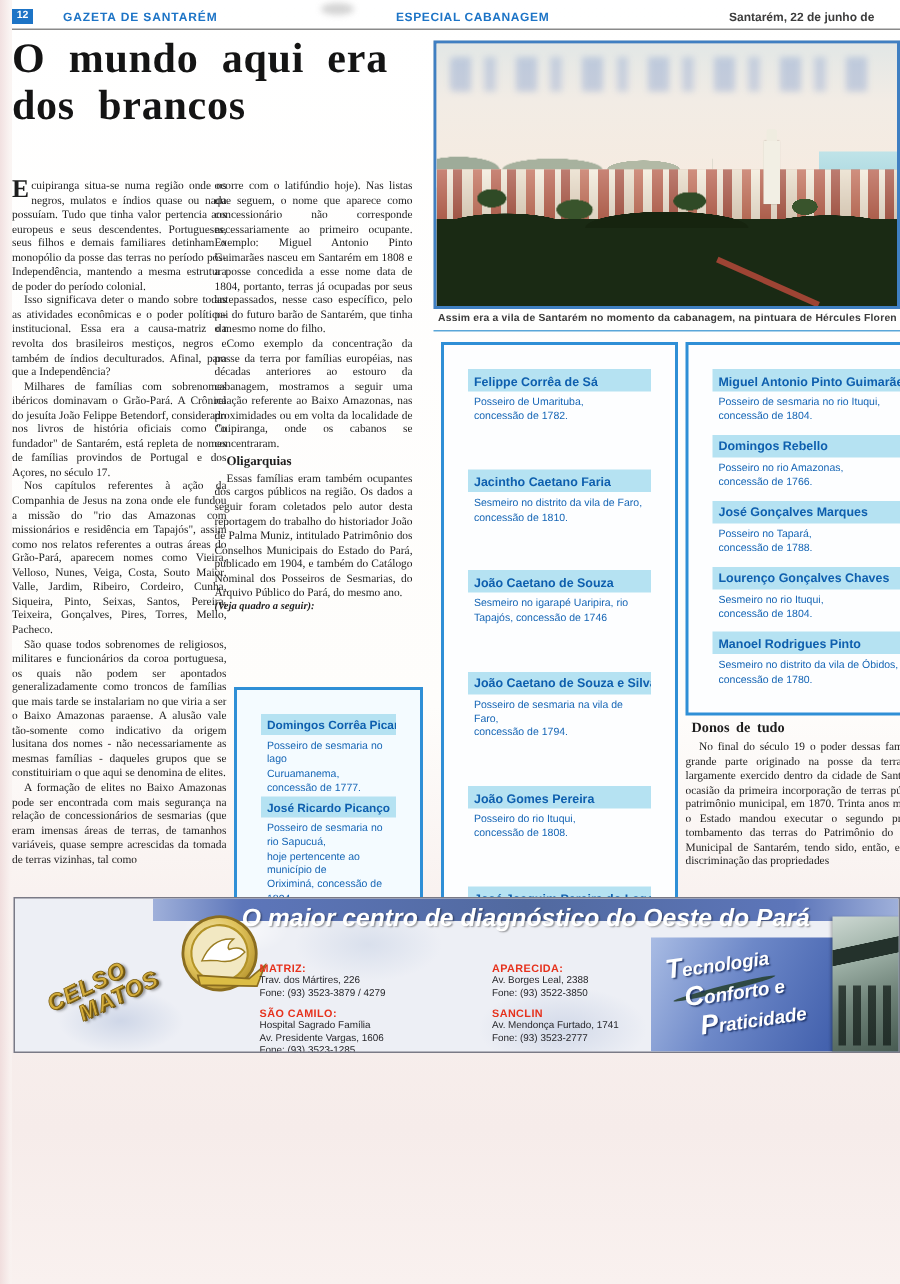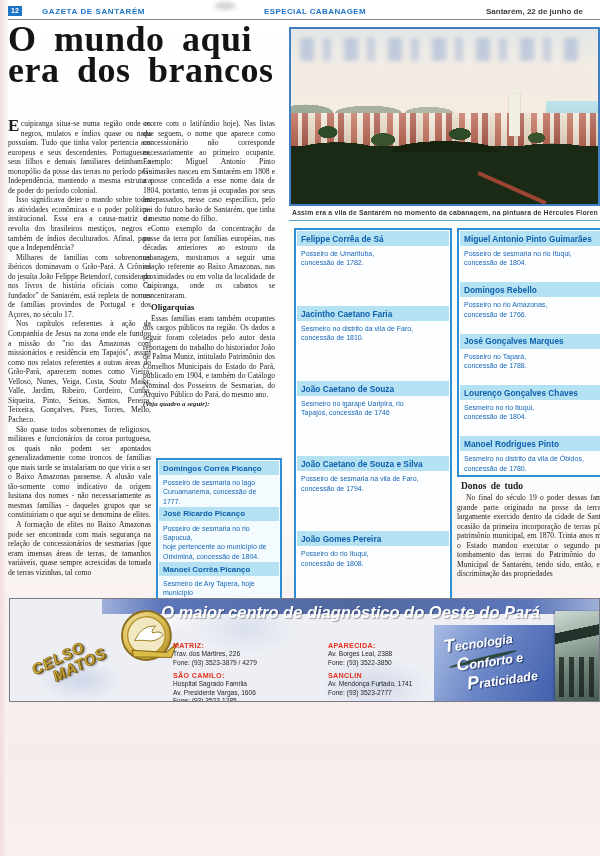--- a/index.html
+++ b/index.html
@@ -16,21 +16,21 @@
         color:#fff;font-size:7px;font-weight:bold;text-align:center;line-height:10px;}
   .paper-name{position:absolute;left:26px;top:7px;font-size:8px;font-weight:bold;letter-spacing:.6px;
         color:var(--masthead-blue,#1d74c6);margin-left:16px;}
   .section-title{position:absolute;left:240px;top:7px;font-size:8px;font-weight:bold;letter-spacing:.4px;
         color:var(--masthead-blue,#1d74c6);padding-left:24px;}
   .issue-date{position:absolute;left:486px;top:7px;width:140px;font-size:8px;font-weight:bold;color:#3c3c3c;white-space:nowrap;}
   .mast-rule{position:absolute;left:8px;top:19px;width:592px;height:1px;background:#8a8a8a;}
 
   
   .headline{position:absolute;left:8px;top:24px;width:284px;
-        font-family:"Liberation Serif",serif;font-weight:bold;font-size:36px;line-height:31px;
+        font-family:"Liberation Serif",serif;font-weight:bold;font-size:28px;line-height:31px;
         color:#141414;letter-spacing:.5px;word-spacing:8px;}
 
   
   .photo{position:absolute;left:289px;top:27px;width:311px;height:179px;box-sizing:border-box;
         border:2px solid #3f7fc2;background:#efe9df;overflow:hidden;}
   .p-sky{position:absolute;inset:0 0 45% 0;background:linear-gradient(180deg,#e2e7e6 0%,#f2ece5 40%,#f6ebe0 100%);}
   .p-ghost{position:absolute;top:5%;left:3%;width:92%;height:13%;filter:blur(2px);border-radius:3px;opacity:.55;
         background:repeating-linear-gradient(90deg,rgba(70,110,190,.45) 0 14px,transparent 14px 23px,rgba(70,110,190,.38) 23px 31px,transparent 31px 44px);}
   .p-hills{position:absolute;top:36%;left:0;width:60%;height:12%;opacity:.85;
         background:radial-gradient(45px 14px at 8% 100%,#8fa08c 60%,transparent 61%),
@@ -63,21 +63,21 @@
   .col-1{left:8px;top:119px;width:143px;height:477px;}
   .col-2{left:143px;top:119px;width:132px;height:336px;}
   .col p{margin:0;}
   .col p.indent{text-indent:8px;}
   .dropcap{float:left;font-size:17px;line-height:14px;font-weight:bold;margin-right:1.5px;}
   .subhead{margin:3px 0 1px;padding-left:8px;font-weight:bold;font-size:8.6px;}
   .note{font-style:italic;font-size:7px;font-weight:bold;}
 
   
   .blue-box{position:absolute;box-sizing:border-box;border:2px solid var(--box-border,#2f8fd6);
-        background:#fdfeff;padding:1px;display:flex;flex-direction:column;justify-content:space-between;}
+        background:#fdfeff;padding:16px;display:flex;flex-direction:column;justify-content:space-between;}
   .picanco-box{left:156px;top:458px;width:126px;height:165px;background:#f4fbff;}
   .box-a{left:294px;top:228px;width:158px;height:419px;}
   .box-b{left:457px;top:228px;width:175px;height:249px;}
   .entry-title{background:var(--box-title-bg,#b5e2f2);color:var(--box-title-text,#0e5fae);
         font-weight:bold;font-size:8.3px;padding:2.5px 4px;white-space:nowrap;overflow:hidden;}
   .picanco-box .entry-title{font-size:7.9px;}
   .entry-desc{color:var(--box-body-text,#1565b5);font-size:7px;line-height:9.3px;padding:3px 4px 1px;
         white-space:pre-line;}
 
   

